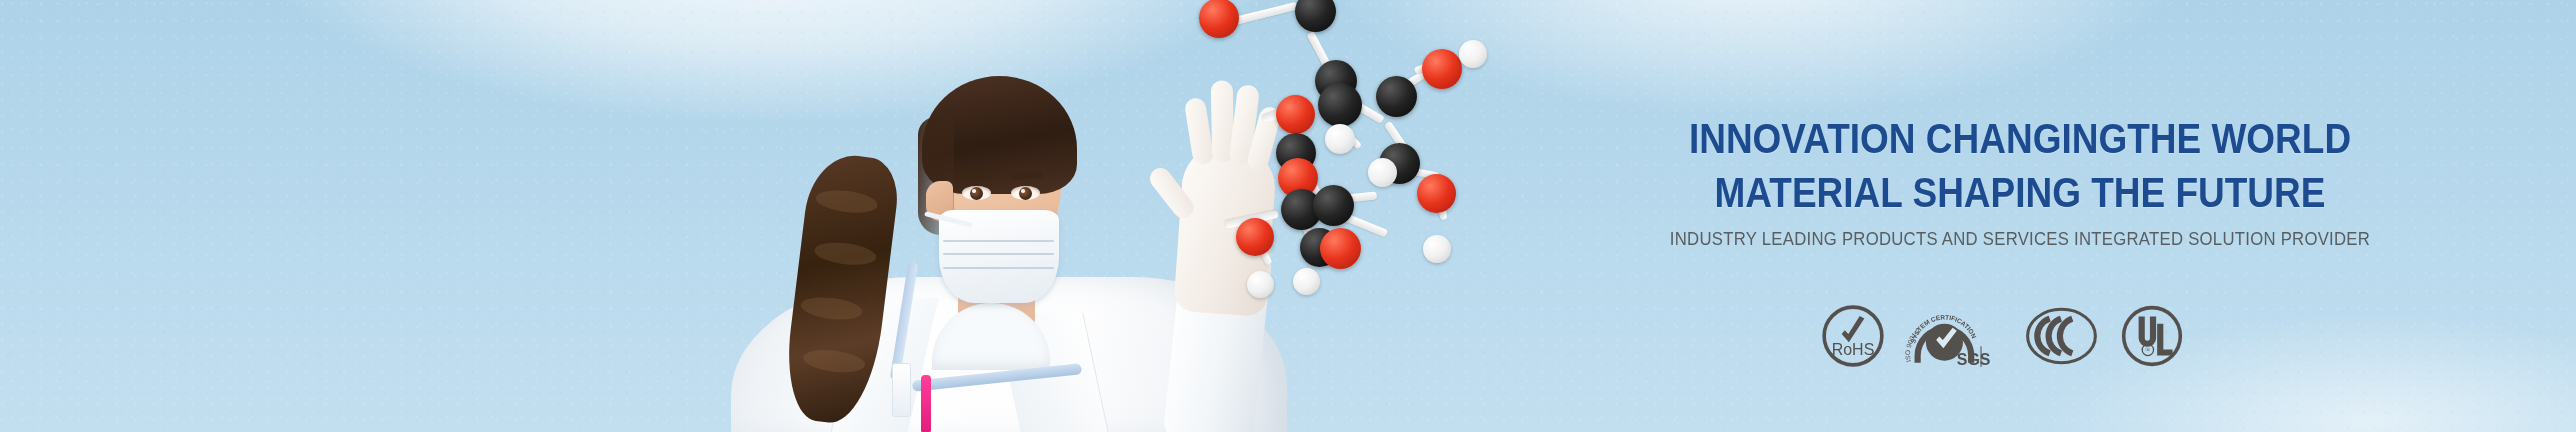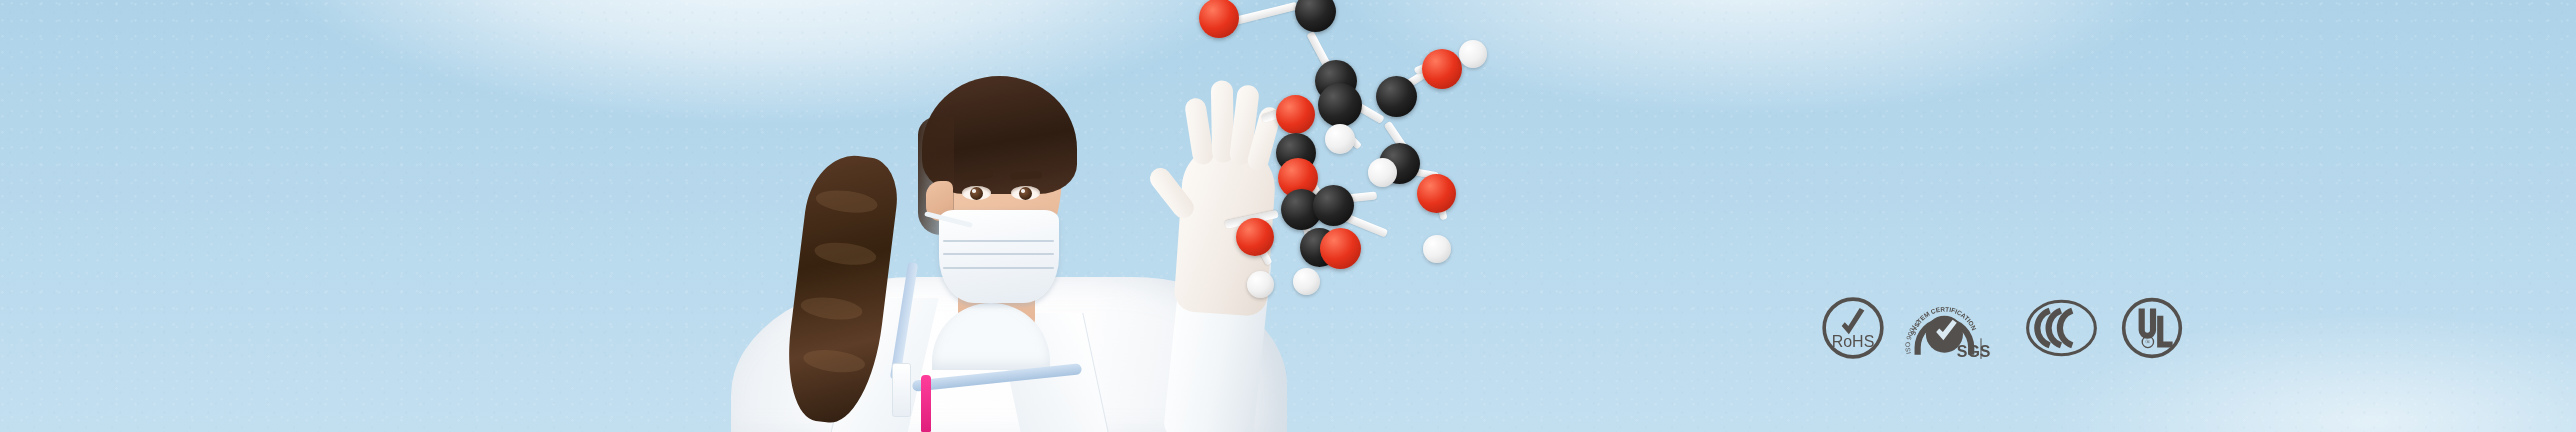--- a/index.html
+++ b/index.html
@@ -268,21 +268,21 @@
     transform-origin: center;
     white-space: nowrap;
   }
 
   
   #certs {
     position: absolute;
     left: 1814px; top: 294px;
     width: 412px; height: 72px;
   }
-  .cert { position: absolute; top: 0; height: 68px; }
+  .cert { position: absolute; top: 8px; height: 68px; }
   .cert svg { display: block; }
 </style>
 </head>
 <body>
 
 <div id="banner">
 
   <div id="grain"></div>
 
   <div id="scientist">
@@ -373,20 +373,25 @@
     <span class="atom atom-H" style="left:248px; top:240px; width:28px; height:28px;"></span>
     <span class="atom atom-C" style="left:106px; top:194px; width:41px; height:41px;"></span>
     <span class="atom atom-C" style="left:138px; top:190px; width:41px; height:41px;"></span>
     <span class="atom atom-O" style="left:61px; top:223px; width:38px; height:38px;"></span>
     <span class="atom atom-H" style="left:72px; top:276px; width:27px; height:27px;"></span>
     <span class="atom atom-C" style="left:125px; top:233px; width:39px; height:39px;"></span>
     <span class="atom atom-O" style="left:145px; top:233px; width:41px; height:41px;"></span>
     <span class="atom atom-H" style="left:118px; top:273px; width:27px; height:27px;"></span>
   </div>
 
+  <div id="textblock">
+    <div class="headline">INNOVATION CHANGINGTHE WORLD</div>
+    <div class="headline">MATERIAL SHAPING THE FUTURE</div>
+    <div class="subline">INDUSTRY LEADING PRODUCTS AND SERVICES INTEGRATED SOLUTION PROVIDER</div>
+  </div>
 
   <div id="certs">
 
     <div class="cert" style="left:5.2px; width:68px;">
       <svg viewBox="0 0 132 132" width="68" height="68" aria-hidden="true">
         <circle cx="66" cy="66" r="56" fill="none" stroke="#54504d" stroke-width="7"></circle>
         <path d="M44 62 L58 78 L88 32 L79 27 L57 62 L50 55 Z" fill="#54504d"></path>
         <text x="66" y="103" text-anchor="middle" font-family="Liberation Sans, sans-serif" font-size="31" fill="#54504d">RoHS</text>
       </svg>
     </div>

